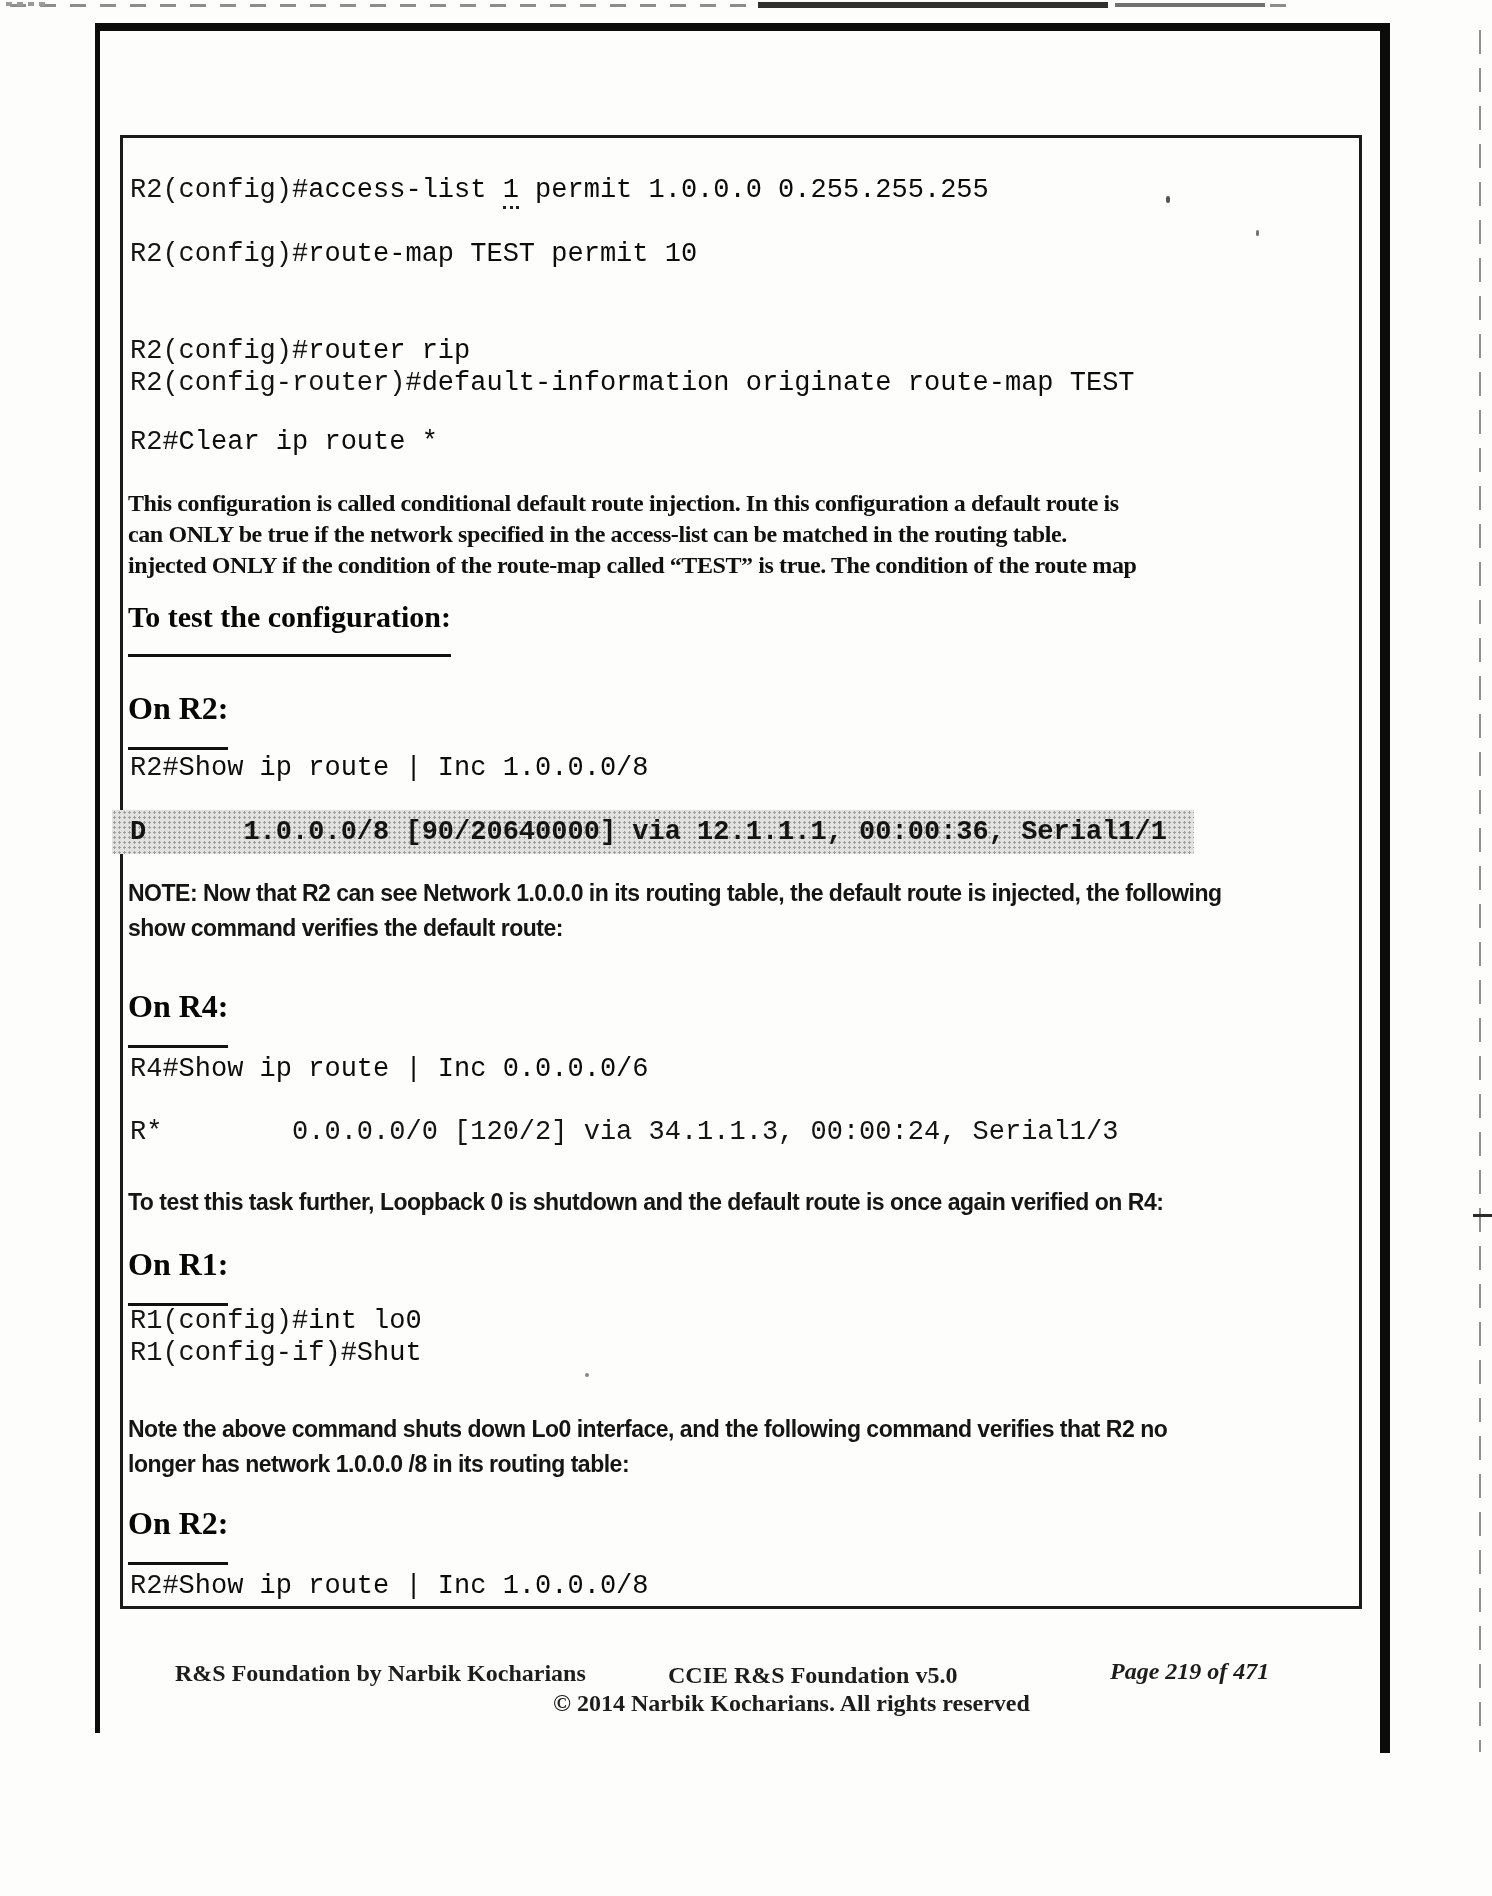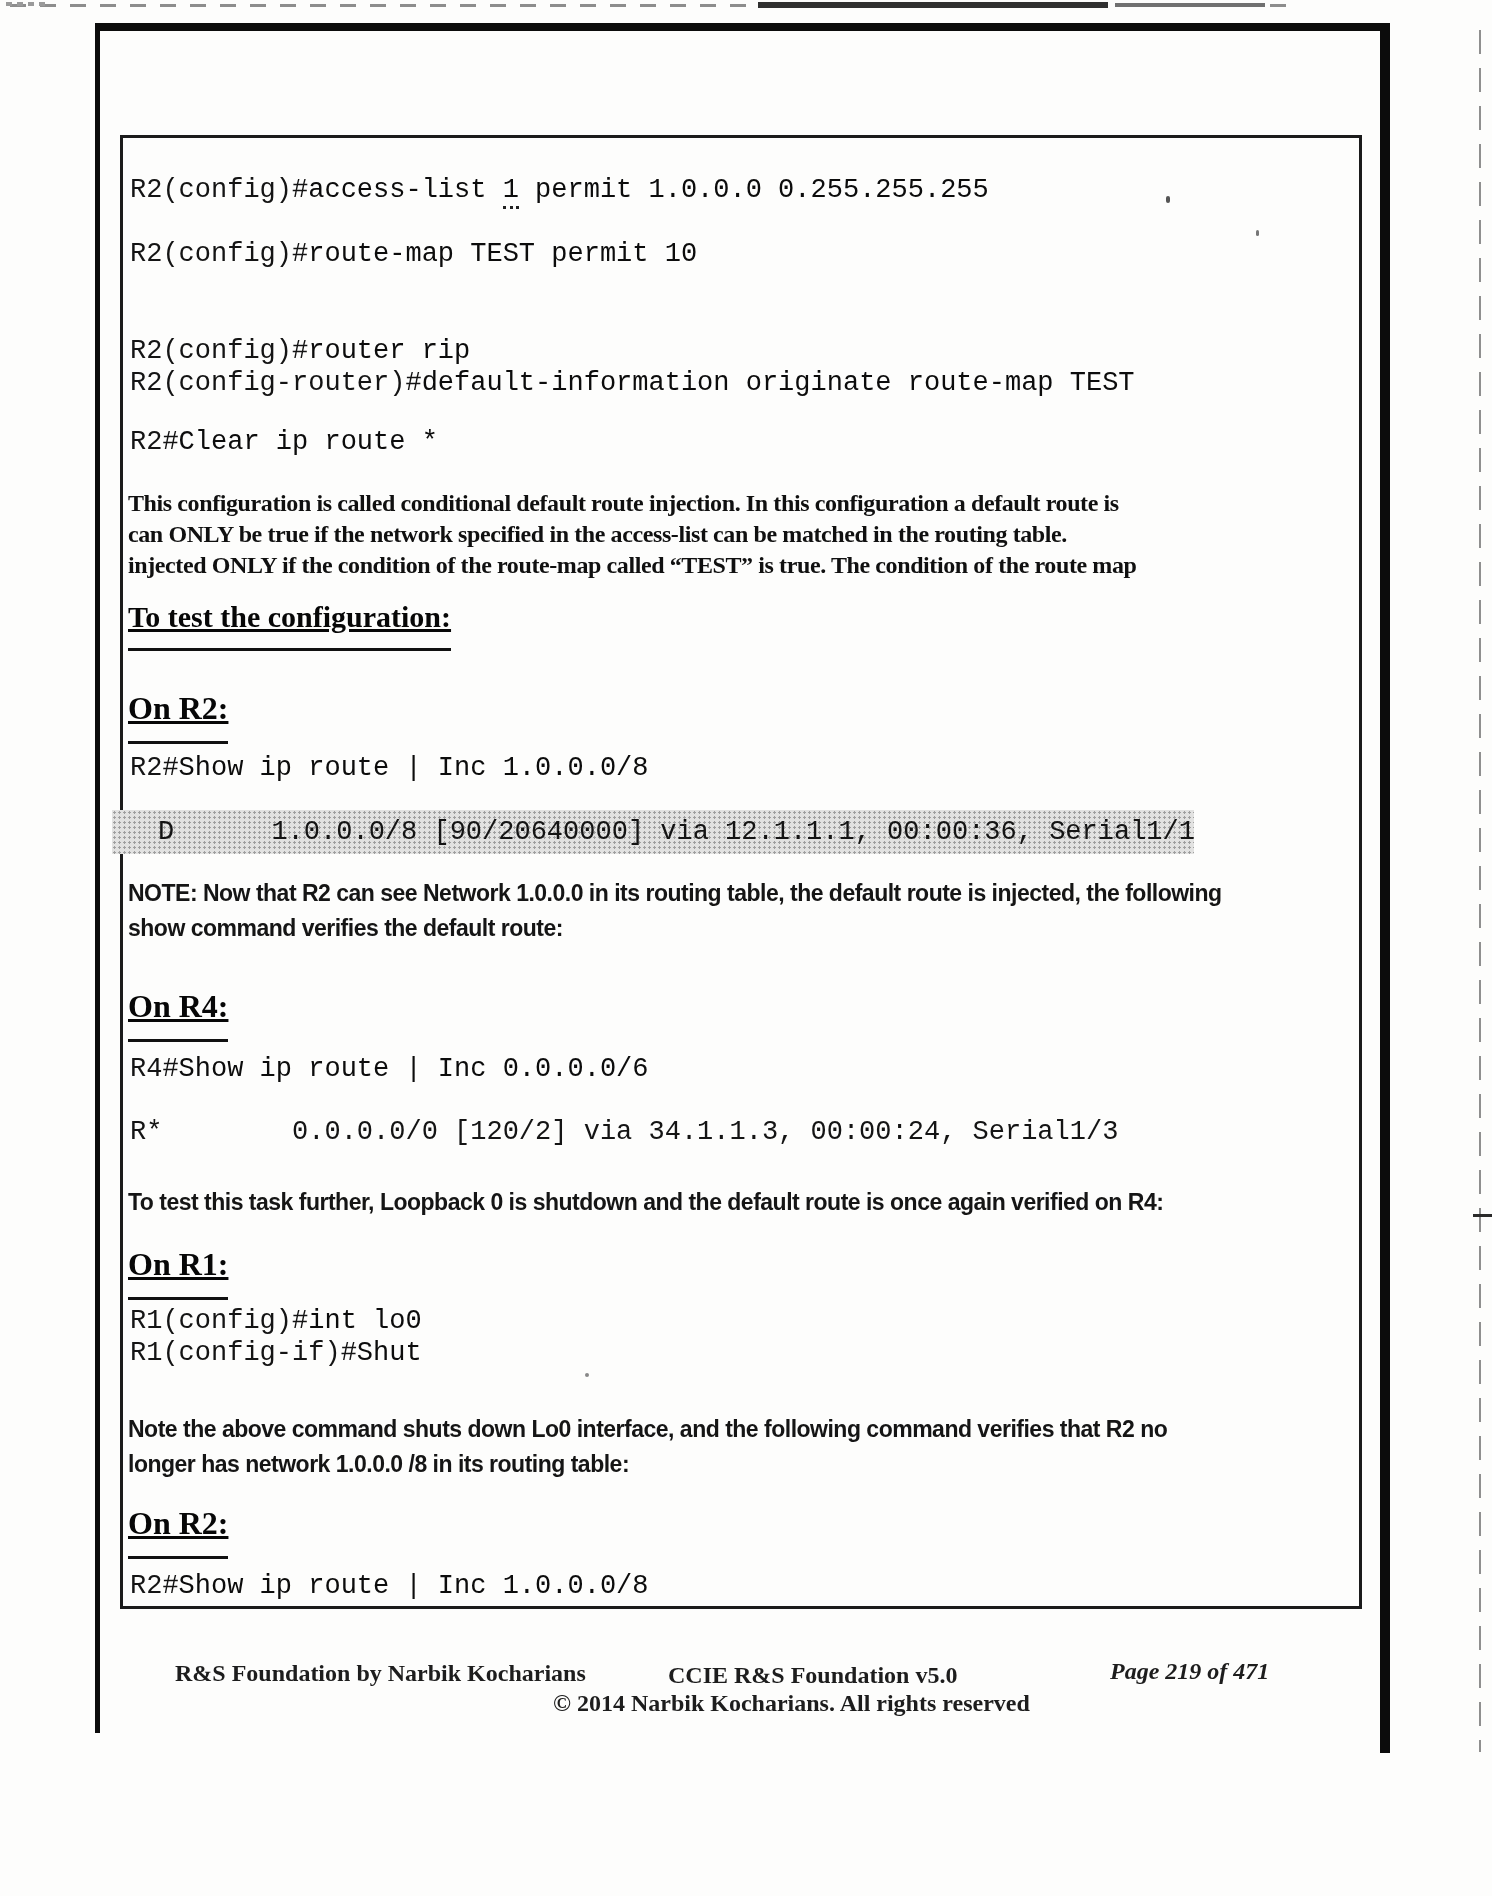--- a/index.html
+++ b/index.html
@@ -28,28 +28,28 @@
   
   .mono{position:absolute;left:130px;font-family:"Liberation Mono","DejaVu Sans Mono",monospace;
     font-size:27px;line-height:32px;white-space:pre;color:#141414;}
   .mono .cmd{font-weight:normal;color:#0c0c0c;}
   .mono .u{border-bottom:3px dotted #222;padding-bottom:1px;}
   .serif-para{position:absolute;left:128px;font-weight:bold;font-size:24px;line-height:31px;
     letter-spacing:-0.4px;color:#101010;}
   .sans-note{position:absolute;left:128px;font-family:"Liberation Sans","DejaVu Sans",sans-serif;
     font-weight:bold;font-size:23px;line-height:35px;letter-spacing:-0.5px;color:#151515;}
   .heading{position:absolute;left:128px;font-weight:bold;color:#070707;}
-  .heading .hu{display:inline-block;border-bottom:3px solid #111;padding-bottom:14px;text-decoration:underline;}
+  .heading .hu{display:inline-block;border-bottom:3px solid #111;padding-bottom:20px;}
   .h-big{font-size:30px;}
   .h-on{font-size:32px;}
   .highlight-band{position:absolute;left:112px;top:810px;width:1082px;height:44px;
     background-color:#e2e2e1;
     background-image:radial-gradient(#9f9f9f 1px,transparent 1.3px);
     background-size:5px 5px;}
-  .hl-text{top:816px;font-weight:normal;margin-left:28px;}
+  .hl-text{top:816px;font-weight:bold;}
   
   .footer-item{position:absolute;font-weight:bold;font-size:24px;color:#1d1d1d;white-space:nowrap;}
   .f-italic{font-style:italic;}
 </style>
 </head>
 <body>
 
 <div class="page">
 
   <div class="top-dashes"></div>

